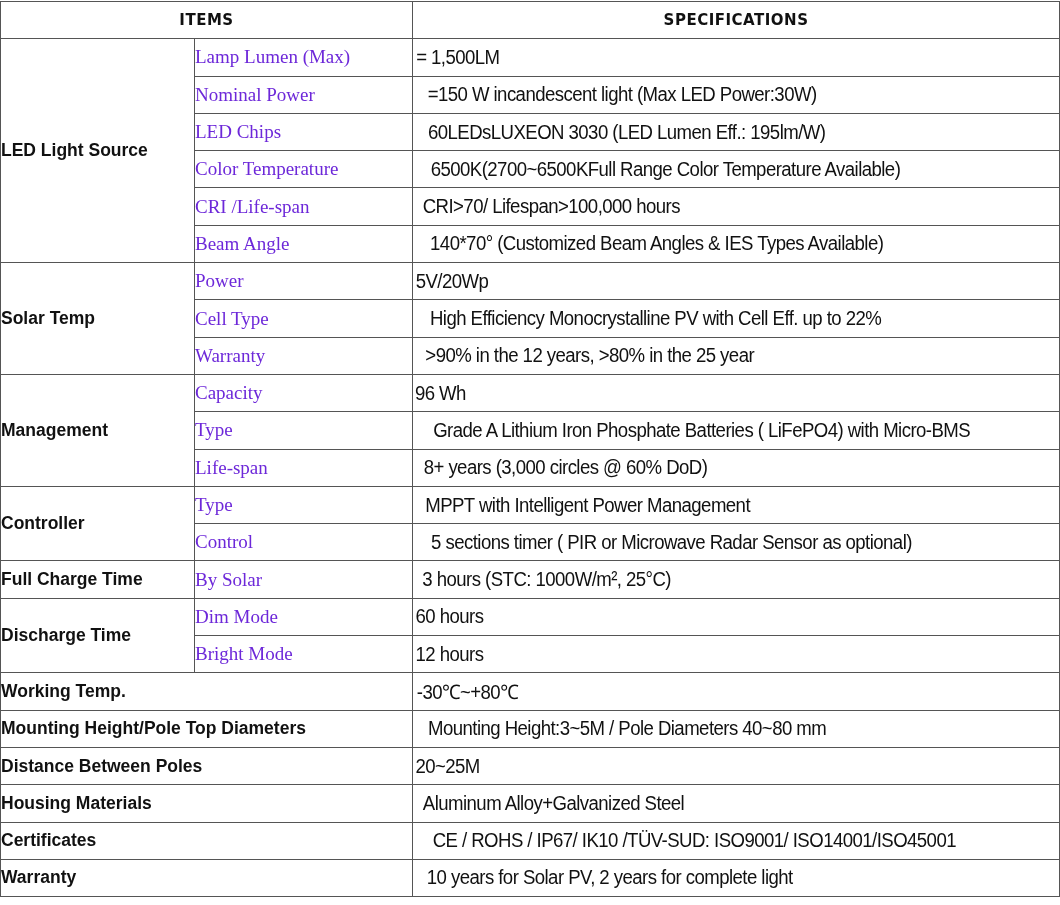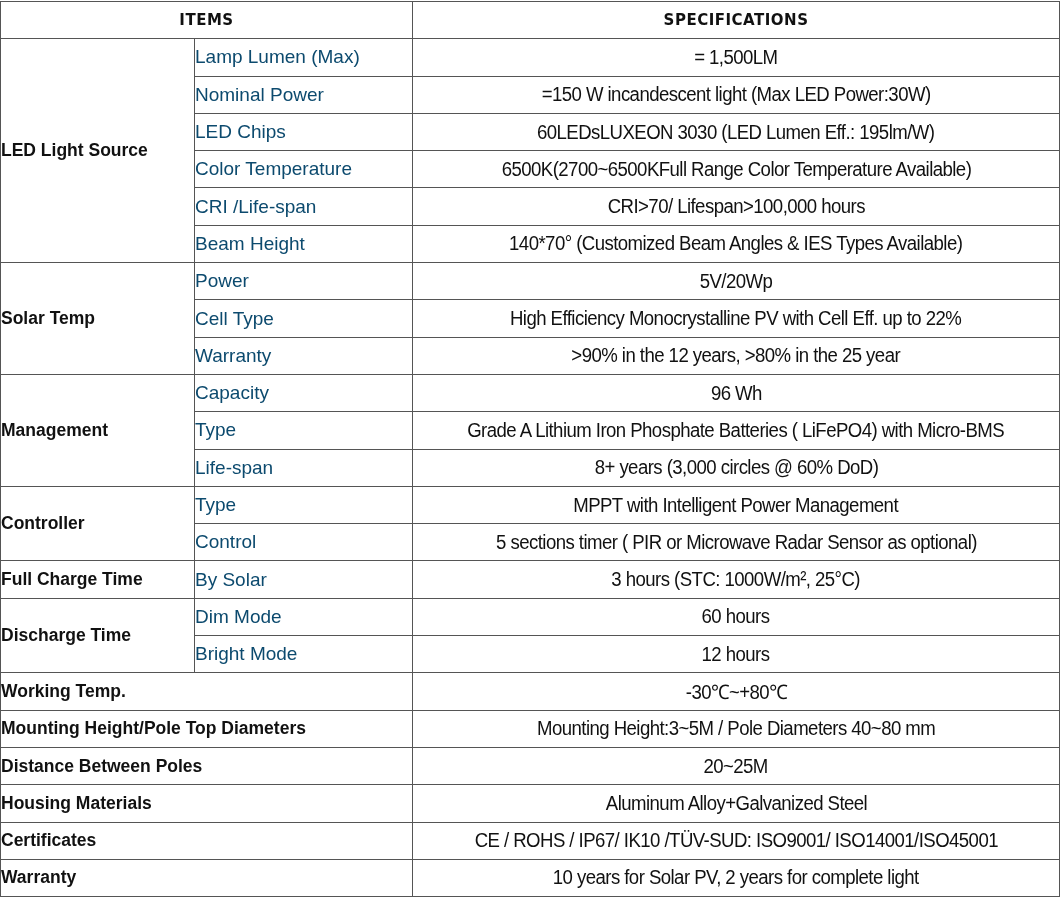--- a/index.html
+++ b/index.html
@@ -28,32 +28,31 @@
     text-align: center;
   }
   td.cat {
     font-family: Liberation Sans, sans-serif;
     font-weight: bold;
     font-size: 17.5px;
     padding-left: 9px;
     white-space: nowrap;
   }
   td.sub {
-    font-family: Liberation Sans, sans-serif;
+    font-family: Liberation Serif, serif;
     font-weight: normal;
     font-size: 19px;
     padding-left: 10px;
-    color: #0c4a6e;
+    color: #6d28d9;
     white-space: nowrap;
     padding-top: 3px;
   }
   td.val {
     font-family: "Liberation Sans", sans-serif;
     font-size: 20px;
-    text-align: center;
     white-space: nowrap;
     letter-spacing: -0.6px;
     transform-origin: center;
   }
   td.val span { display: inline-block; transform: scaleX(0.93); }
 </style>
 </head>
 <body>
 
 <table class="spec">
@@ -85,21 +84,21 @@
     </tr>
     <tr>
       <td class="sub">Color Temperature</td>
       <td class="val"><span>6500K(2700~6500KFull Range Color Temperature Available)</span></td>
     </tr>
     <tr>
       <td class="sub">CRI /Life-span</td>
       <td class="val"><span>CRI&gt;70/ Lifespan&gt;100,000 hours</span></td>
     </tr>
     <tr>
-      <td class="sub">Beam Height</td>
+      <td class="sub">Beam Angle</td>
       <td class="val"><span>140*70°  (Customized Beam Angles &amp; IES Types Available)</span></td>
     </tr>
 
     <tr>
       <td class="cat" rowspan="3">Solar Temp</td>
       <td class="sub">Power</td>
       <td class="val"><span>5V/20Wp</span></td>
     </tr>
     <tr>
       <td class="sub">Cell Type</td>

